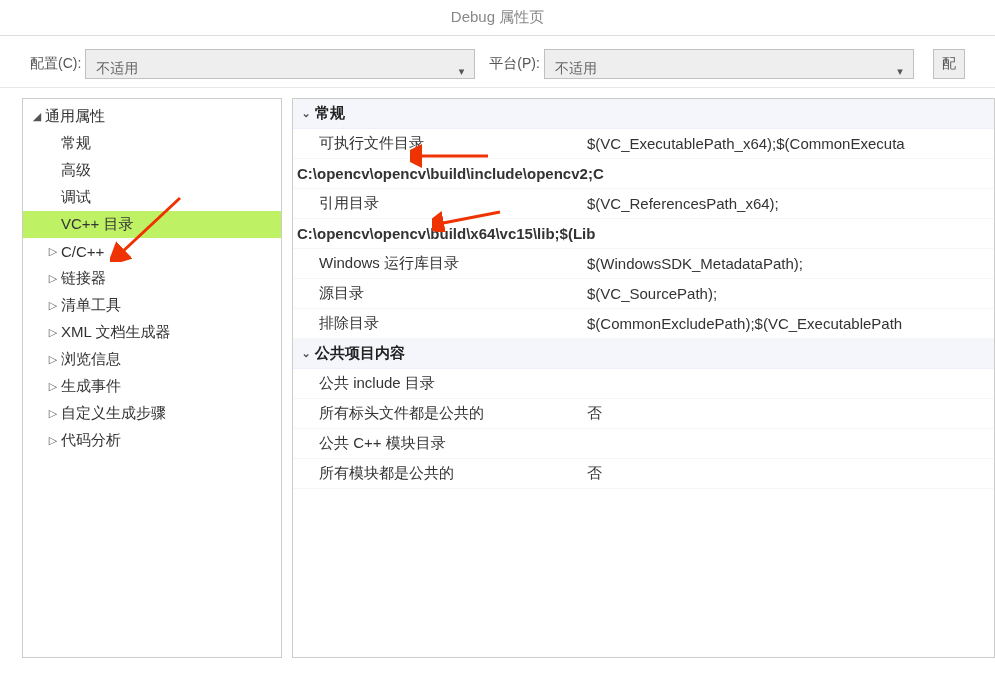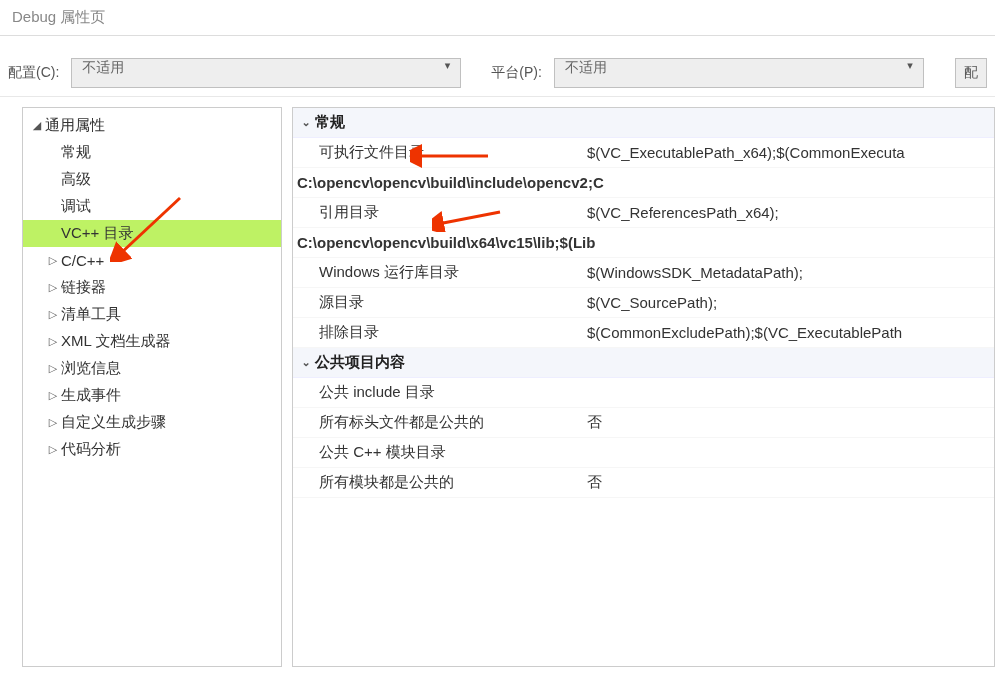--- a/index.html
+++ b/index.html
@@ -14,41 +14,41 @@
     overflow: hidden;
     position: relative;
   }
   .titlebar {
     height: 36px;
     border-bottom: 1px solid #ddd;
     padding: 8px 12px;
     font-size: 15px;
     color: #888;
     background: #fff;
+    text-align: center;
   }
   .toolbar {
     height: 48px;
     display: flex;
     align-items: center;
-    padding: 0 8px;
-    gap: 8px;
+    padding: 0 30px;
     border-bottom: 1px solid #e8e8e8;
     font-size: 14px;
     color: #555;
-    margin-top: 13px;
+    margin-top: 4px;
   }
   .toolbar-label { margin-right: 4px; }
   .toolbar-select {
     flex: 0 0 auto;
     height: 30px;
     border: 1px solid #c0c0c0;
     background: #eee;
     padding: 0 10px;
     display: flex;
-    align-items: flex-start;
+    align-items: flex-end;
     justify-content: space-between;
     color: #666;
     font-size: 14px;
   }
   .select-config { width: 390px; }
   .select-platform { width: 370px; }
   .chev { color: #555; font-size: 11px; }
   .toolbar-gap { width: 14px; }
   .toolbar-btn {
     flex: 0 0 auto;

